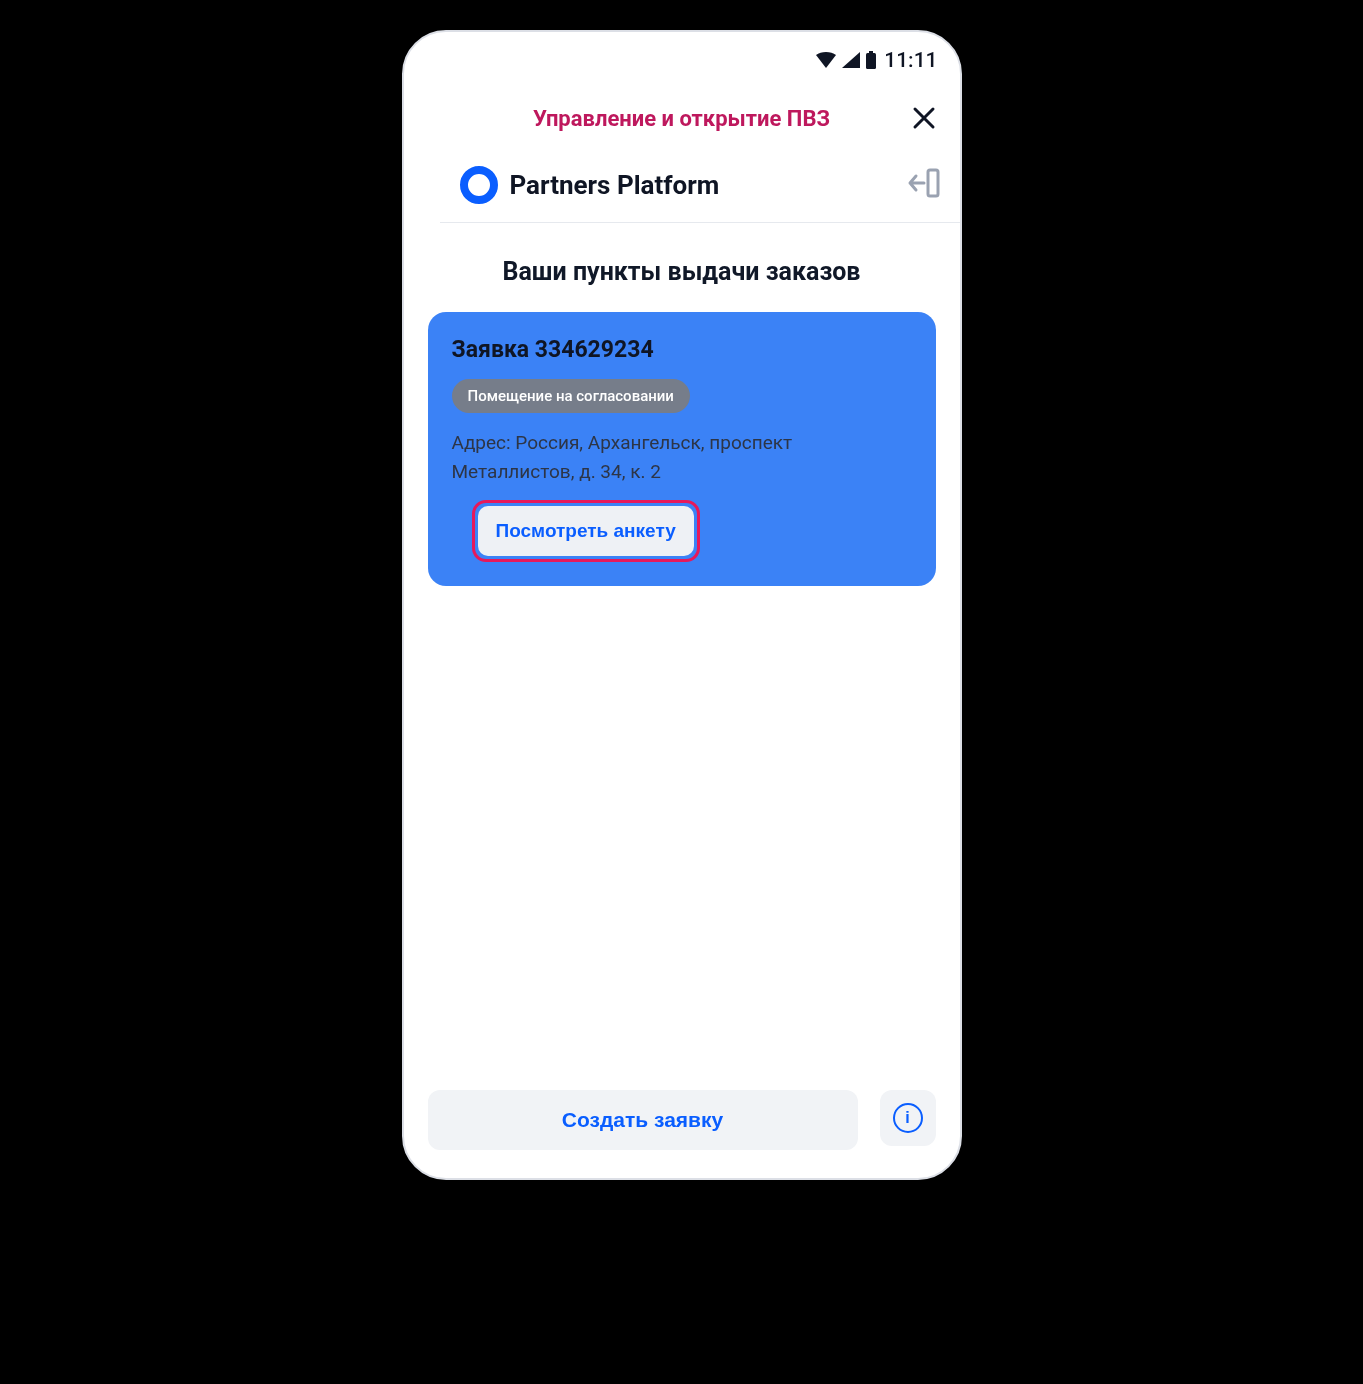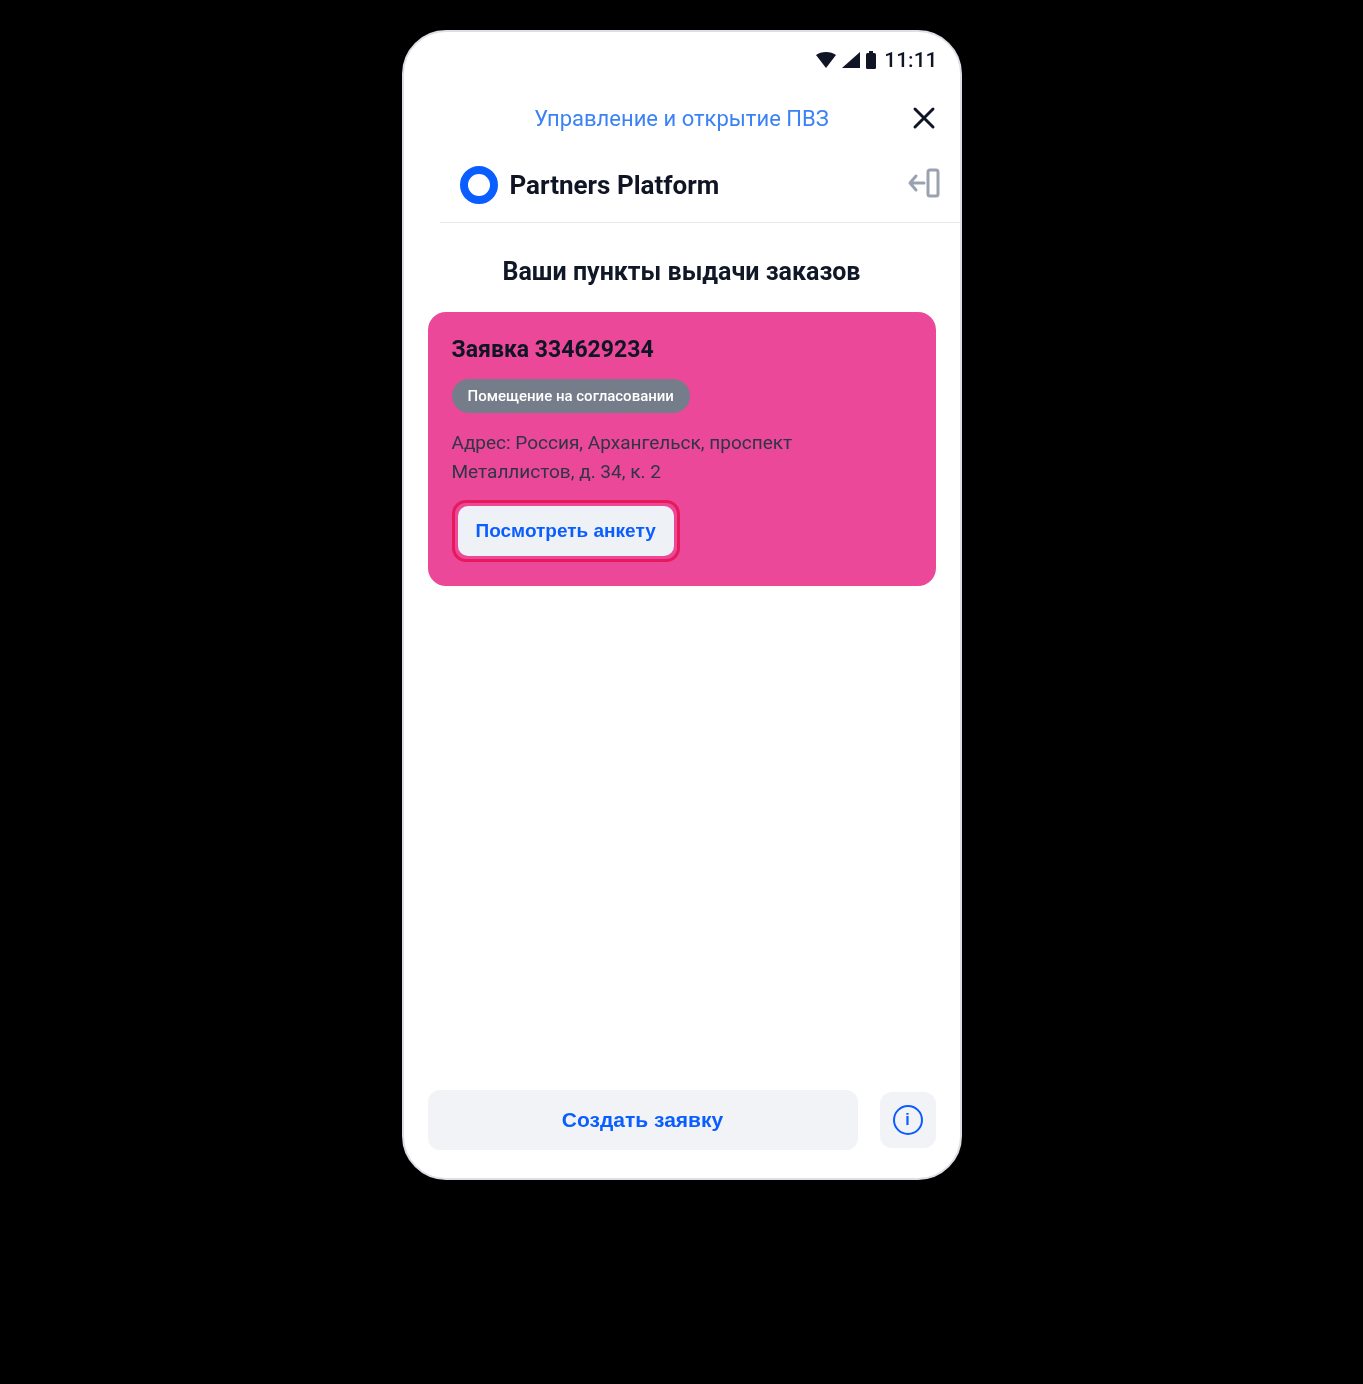--- a/index.html
+++ b/index.html
@@ -54,23 +54,23 @@
   
   .topbar {
     display: flex;
     align-items: center;
     justify-content: center;
     position: relative;
     height: 60px;
     padding: 0 16px;
   }
   .topbar-title {
-    color: #3b82f6;
+    color: #be185d;
     font-size: 22px;
-    font-weight: 400;
+    font-weight: 700;
   }
   .close-btn {
     position: absolute;
     right: 18px;
     top: 50%;
     transform: translateY(-50%);
     width: 36px;
     height: 36px;
     display: flex;
     align-items: center;
@@ -105,59 +105,60 @@
     flex-direction: column;
   }
   .section-title {
     text-align: center;
     color: #101828;
     font-size: 25px;
     font-weight: 700;
     margin: 12px 0 26px;
   }
   .card {
-    background: #ec4899;
+    background: #3b82f6;
     border-radius: 18px;
     padding: 24px 16px 24px 24px;
   }
   .card-title { font-size: 23px; font-weight: 700; color: #0f1524; margin-bottom: 16px; }
   .status-pill {
     display: inline-block;
     background: #767d8a;
     color: #ffffff;
     border-radius: 999px;
     padding: 8px 16px;
     font-size: 15px;
     font-weight: 500;
     margin-bottom: 16px;
   }
   .card-line { color: #2d3546; font-size: 19px; line-height: 1.5; margin-bottom: 14px; }
   .view-btn-wrap {
     display: inline-block;
     border: 3px solid #e6195b;
     border-radius: 14px;
     padding: 3px;
+    margin-left: 20px;
   }
   .view-btn {
     background: #eef1f5;
     color: #0a5eff;
     font-size: 19px;
     font-weight: 600;
     border: none;
     border-radius: 10px;
     padding: 14px 18px;
     cursor: pointer;
   }
 
   
   .footer {
     padding: 16px 24px 28px 24px;
     display: flex;
     gap: 22px;
-    align-items: center;
+    align-items: flex-start;
   }
   .create-btn {
     flex: 1;
     background: #f1f3f6;
     border: none;
     border-radius: 12px;
     color: #0a5eff;
     font-size: 21px;
     font-weight: 600;
     padding: 18px 10px;

